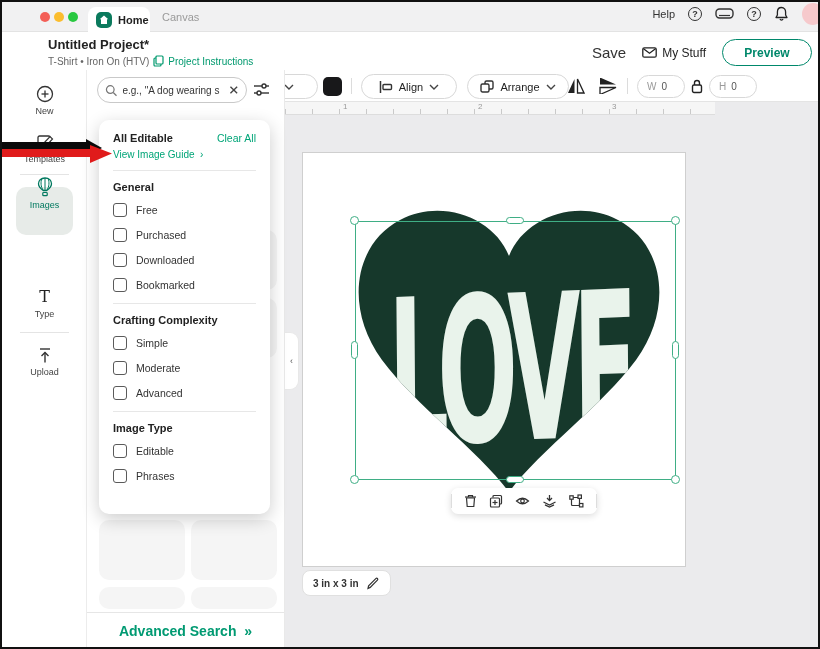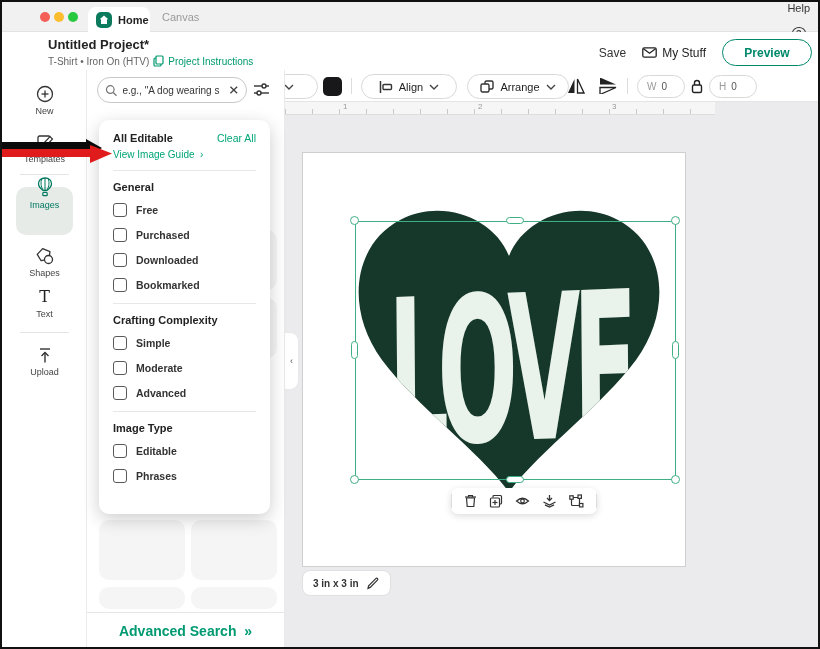--- a/index.html
+++ b/index.html
@@ -8,31 +8,31 @@
   .abs { position:absolute; }
 
   
   .topbar { position:absolute; left:0; top:0; right:0; height:30px; background:#f1f1f2; border-bottom:1px solid #e3e3e3; }
   .light { position:absolute; top:10px; width:10px; height:10px; border-radius:50%; }
   .tab-home { position:absolute; left:86px; top:5px; width:62px; height:25px; background:#fff; border-radius:8px 8px 0 0; display:flex; align-items:center; gap:6px; padding-left:8px; }
   .tab-home .lbl { font-size:11px; font-weight:bold; color:#222; }
   .tab-canvas { position:absolute; left:160px; top:9px; font-size:11px; color:#9a9a9a; }
   .houseic { width:16px; height:16px; border-radius:5px; background:#0b7a5d; display:flex; align-items:center; justify-content:center; }
   .qcirc { width:14px; height:14px; border:1.3px solid #333; border-radius:50%; font-size:9px; color:#333; display:flex; align-items:center; justify-content:center; font-weight:bold; }
-  .tb-right { position:absolute; right:8px; top:0; height:24px; display:flex; align-items:center; gap:13px;flex-direction:column; }
+  .tb-right { position:absolute; right:8px; top:0; height:24px; display:flex; align-items:center; gap:13px; }
   .helptxt { font-size:11px; color:#333; }
   .avatar { width:22px; height:22px; border-radius:50%; background:#f6c9cc; margin-right:-14px; }
 
   
   .header { position:absolute; left:0; top:30px; right:0; height:38px; background:#fff; }
   .proj-title { position:absolute; left:46px; top:5px; font-size:13px; font-weight:bold; color:#222; }
   .proj-sub { position:absolute; left:46px; top:23px; font-size:10px; color:#666; display:flex; align-items:center; gap:4px; }
   .green-link { color:#00996e; }
   .hdr-right { position:absolute; right:6px; top:7px; display:flex; align-items:center; gap:16px; }
-  .save-lbl { font-size:12px; color:#333; }
+  .save-lbl { font-size:15px; color:#333; }
   .mystuff { display:flex; align-items:center; gap:5px; font-size:12px; color:#222; }
   .preview-btn { width:90px; height:27px; border:1.5px solid #00886b; border-radius:15px; background:#fff; color:#00886b; font-size:12px; font-weight:bold; display:flex; align-items:center; justify-content:center; }
 
   
   .main { position:absolute; left:0; top:68px; right:0; bottom:0; }
 
   
   .sidebar { position:absolute; left:0; top:0; width:85px; height:100%; background:#fff; border-right:1px solid #ececec; z-index:10; }
   .sb-item { position:absolute; left:0; width:85px; text-align:center; color:#3c3c3c; }
   .sb-item .sb-lbl { font-size:9px; display:block; margin-top:3px; color:#444; }
@@ -49,21 +49,21 @@
   .adv-search { position:absolute; left:0; right:0; top:553px; text-align:center; font-size:14px; font-weight:bold; color:#009a72; }
 
   
   .fcard { position:absolute; left:97px; top:118px; width:171px; height:394px; background:#fff; border-radius:10px; box-shadow:0 5px 18px rgba(0,0,0,.20); z-index:40; padding:12px 14px; overflow:hidden; }
   .frow1 { display:flex; justify-content:space-between; align-items:center; }
   .f-title { font-size:11px; font-weight:bold; color:#222; }
   .f-clear { font-size:10.5px; color:#00a578; }
   .f-guide { margin-top:5px; font-size:10px; color:#00a578; }
   .f-div { border-top:1px solid #e7e7e7; margin:10px 0; }
   .f-sec { font-size:11px; font-weight:bold; color:#222; margin:4px 0 10px; }
-  .f-opt { display:flex; align-items:center; gap:9px; margin-bottom:11px;font-weight:bold; }
+  .f-opt { display:flex; align-items:center; gap:9px; margin-bottom:11px; }
   .cb { width:14px; height:14px; border:1.4px solid #5a5a5a; border-radius:3px; background:#fff; flex:0 0 auto; }
   .f-opt span { font-size:10.5px; color:#333; }
 
   
   .collapse-tab { position:absolute; left:0; top:262px; width:14px; height:58px; background:#fff; border:1px solid #e8e8e8; border-left:none; border-radius:0 9px 9px 0; display:flex; align-items:center; justify-content:center; font-size:9px; color:#555; z-index:5; }
 
   
   .canvas { position:absolute; left:283px; top:0; right:0; height:100%; background:#ebebed; z-index:1; }
   .ctoolbar { position:absolute; left:0; top:0; right:0; height:32px; background:#fff; border-bottom:1px solid #e4e4e4; }
   .pill { position:absolute; top:4px; height:25px; border:1px solid #d8d8d8; border-radius:13px; background:#fff; display:flex; align-items:center; justify-content:center; gap:6px; font-size:11px; color:#222; }
@@ -296,30 +296,23 @@
       <div class="sb-div" style="top:104px"></div>
       <div class="sb-active"></div>
       <div class="sb-item act" style="top:107px">
         <svg class="ic" width="16" height="20" viewBox="0 0 16 20">
           <path d="M8 1 C3.8 1 1.5 3.8 1.5 6.8 C1.5 10 4.5 12.3 6.3 13.5 L9.7 13.5 C11.5 12.3 14.5 10 14.5 6.8 C14.5 3.8 12.2 1 8 1 Z" fill="none" stroke="#00795f" stroke-width="1.3"></path>
           <path d="M8 1 L8 13.5 M4.8 1.8 C3.6 5 3.6 9.5 6.3 13.5 M11.2 1.8 C12.4 5 12.4 9.5 9.7 13.5" fill="none" stroke="#00795f" stroke-width="1"></path>
           <rect x="5.8" y="15.5" width="4.4" height="3.2" rx="0.8" fill="none" stroke="#00795f" stroke-width="1.2"></rect>
         </svg>
         <span class="sb-lbl">Images</span>
       </div>
-      <div class="sb-item" style="top:176px">
-        <svg class="ic" width="19" height="18" viewBox="0 0 19 18">
-          <path d="M9 1.5 L15.5 6 L13 13 L5 13 L2.5 6 Z" fill="none" stroke="#333" stroke-width="1.3" stroke-linejoin="round" transform="rotate(-12 9 8)"></path>
-          <circle cx="13.5" cy="12.5" r="4" fill="#fff" stroke="#333" stroke-width="1.3"></circle>
-        </svg>
-        <span class="sb-lbl">Shapes</span>
-      </div>
       <div class="sb-item" style="top:218px">
         <span style="font-family:'DejaVu Serif',serif;font-size:16px;color:#222;line-height:18px;">T</span>
-        <span class="sb-lbl">Text</span>
+        <span class="sb-lbl">Type</span>
       </div>
       <div class="sb-div" style="top:262px"></div>
       <div class="sb-item" style="top:276px">
         <svg class="ic" width="18" height="17" viewBox="0 0 18 17">
           <line x1="4" y1="2" x2="14" y2="2" stroke="#333" stroke-width="1.4"></line>
           <line x1="9" y1="5.5" x2="9" y2="15.5" stroke="#333" stroke-width="1.4"></line>
           <path d="M5.5 9 L9 5.5 L12.5 9" fill="none" stroke="#333" stroke-width="1.4"></path>
         </svg>
         <span class="sb-lbl">Upload</span>
       </div>

